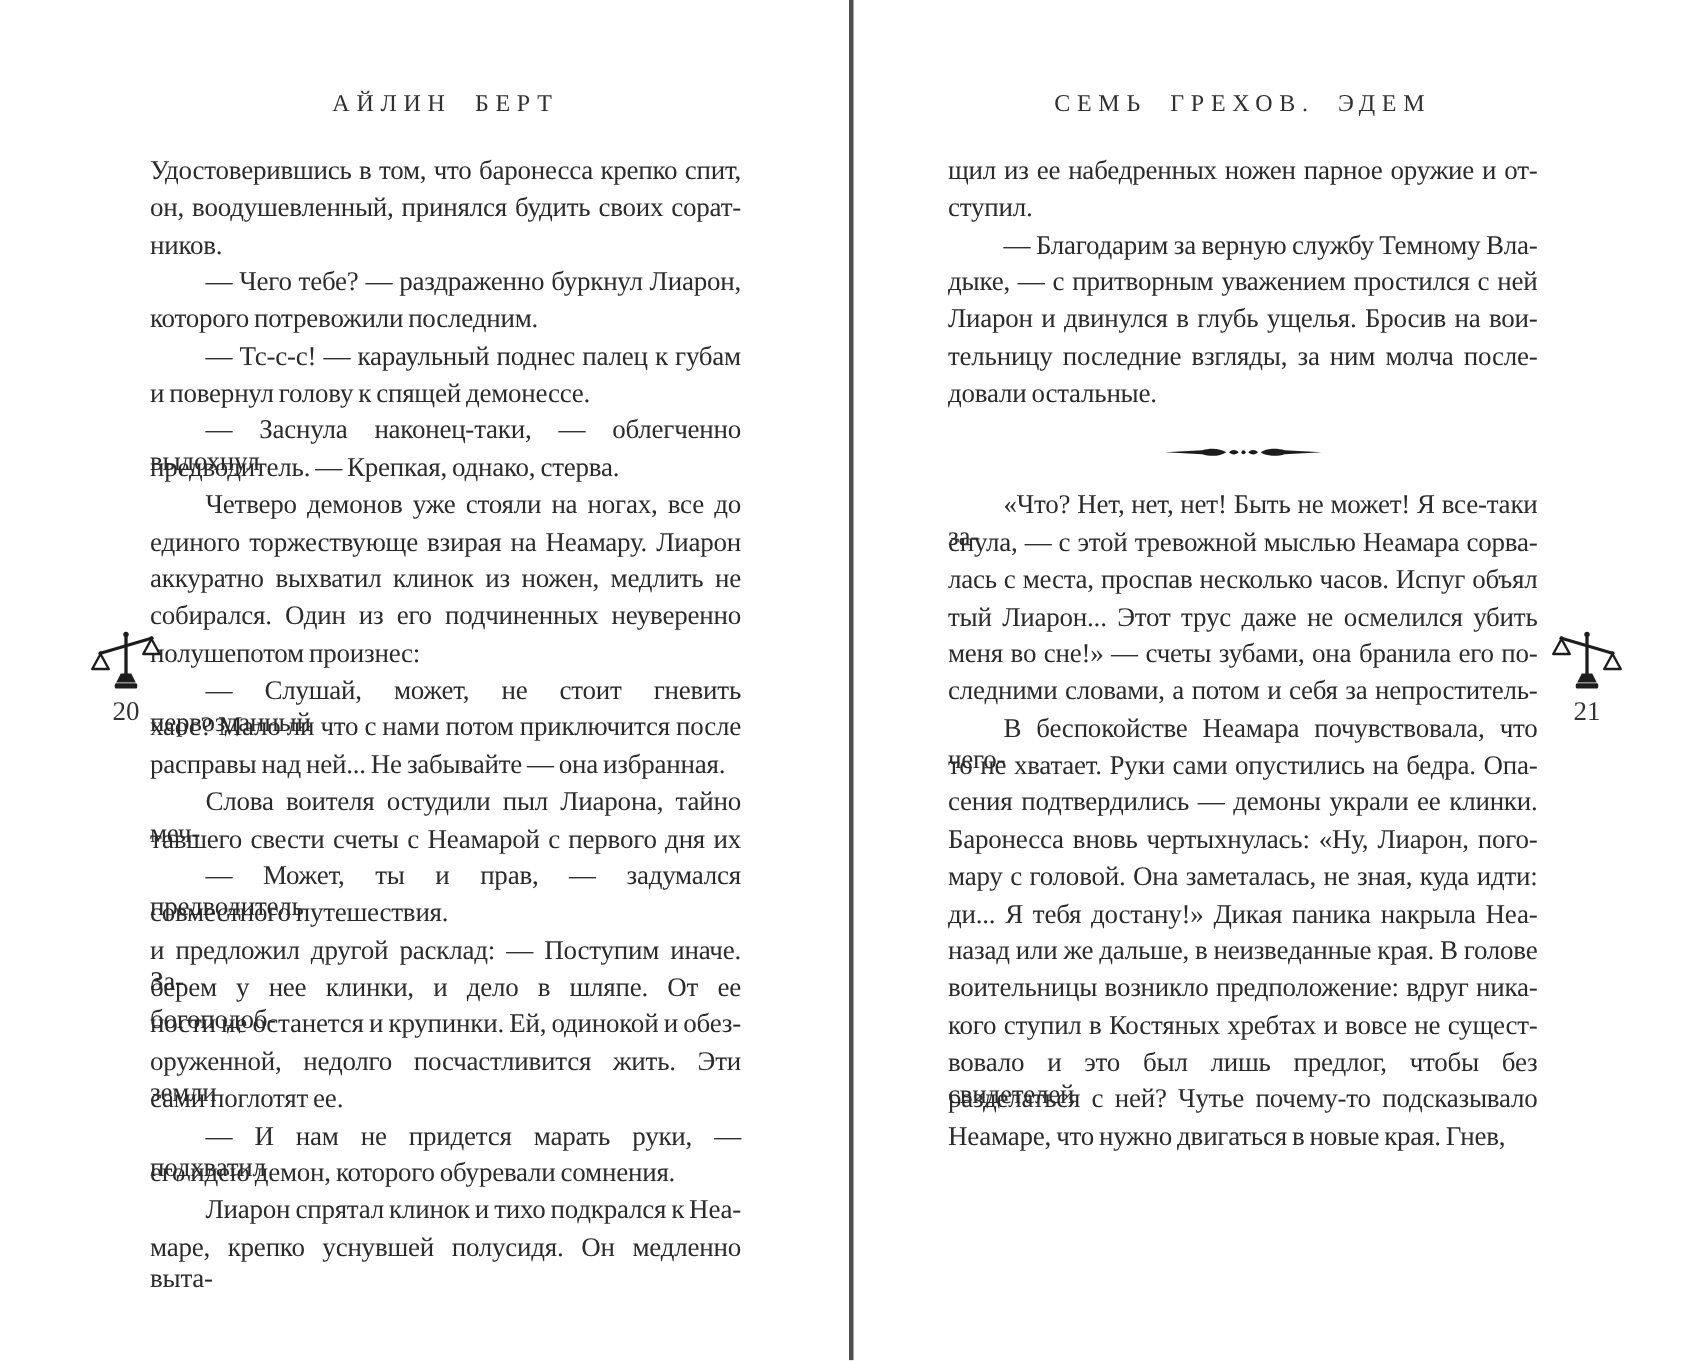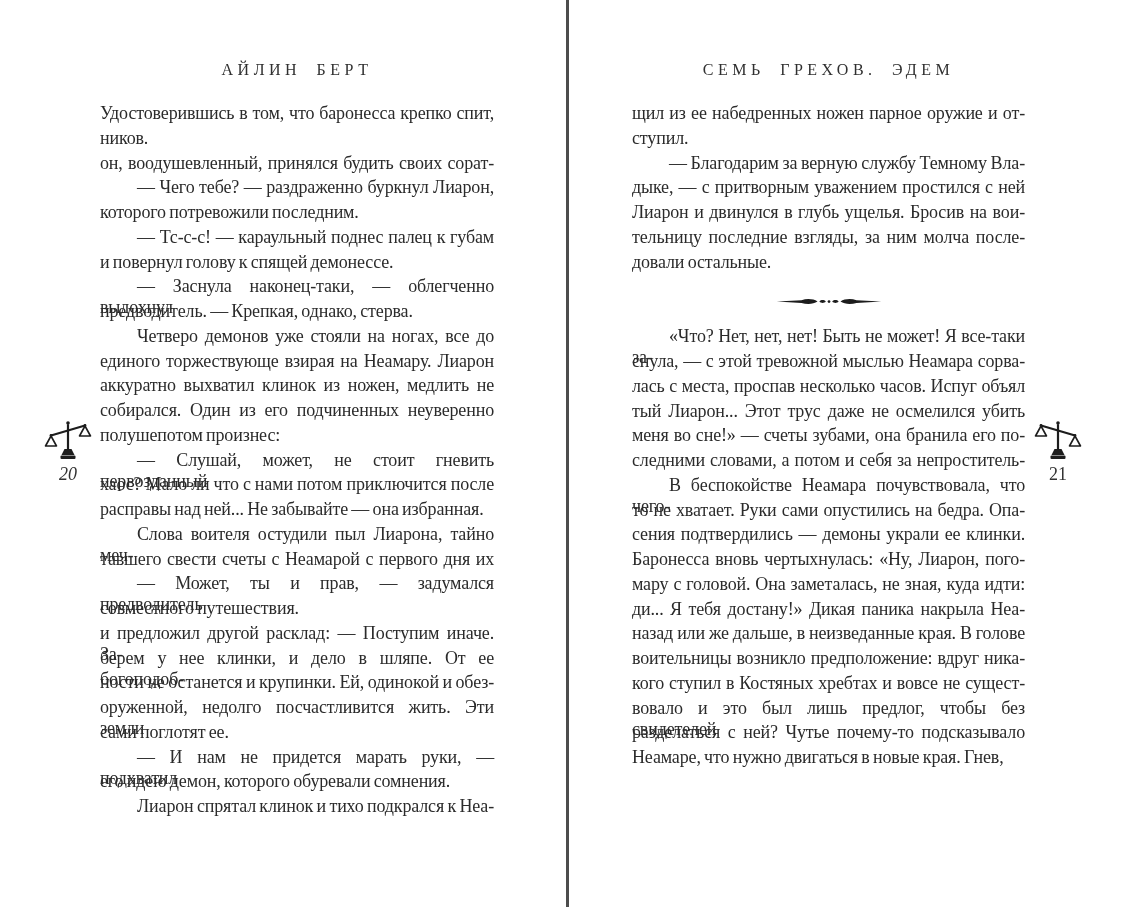--- a/index.html
+++ b/index.html
@@ -36,40 +36,40 @@
   .line.pend{text-align-last:left;}
   .line.ind{text-indent:37px;}
   .divider-gap{
     height:50px;
     display:flex;align-items:center;justify-content:center;
   }
   .margin-ornament{
     position:absolute;top:416px;width:60px;
     text-align:center;line-height:1;
   }
-  .margin-ornament.mleft{left:38px;font-style:italic;}
+  .margin-ornament.mleft{left:54px;}
   .margin-ornament.mright{left:1028px;}
   .margin-ornament svg{display:block;margin:0 auto;}
   .flip{transform:scaleX(-1);}
   .page-number{
     font-size:18px;color:#333333;margin-top:3px;
     font-family:"Liberation Serif","DejaVu Serif",serif;
   }
 </style>
 </head>
 <body>
 
 <div class="spread" style="--bg: #ffffff; --ink: #2b2b2b; --spine: #4d4d4d;">
 
   <div class="page left">
     <div class="running-head">АЙЛИН БЕРТ</div>
     <div class="pbody">
         <div class="line">Удостоверившись в том, что баронесса крепко спит,</div>
+        <div class="line">он, воодушевленный, принялся будить своих сорат-</div>
         <div class="line pend">ников.</div>
-        <div class="line">он, воодушевленный, принялся будить своих сорат-</div>
         <div class="line ind">— Чего тебе? — раздраженно буркнул Лиарон,</div>
         <div class="line pend">которого потревожили последним.</div>
         <div class="line ind">— Тс-с-с! — караульный поднес палец к губам</div>
         <div class="line pend">и повернул голову к спящей демонессе.</div>
         <div class="line ind">— Заснула наконец-таки, — облегченно выдохнул</div>
         <div class="line pend">предводитель. — Крепкая, однако, стерва.</div>
         <div class="line ind">Четверо демонов уже стояли на ногах, все до</div>
         <div class="line">единого торжествующе взирая на Неамару. Лиарон</div>
         <div class="line">аккуратно выхватил клинок из ножен, медлить не</div>
         <div class="line">собирался. Один из его подчиненных неуверенно</div>
@@ -82,20 +82,21 @@
         <div class="line ind">— Может, ты и прав, — задумался предводитель</div>
         <div class="line pend">совместного путешествия.</div>
         <div class="line">и предложил другой расклад: — Поступим иначе. За-</div>
         <div class="line">берем у нее клинки, и дело в шляпе. От ее богоподоб-</div>
         <div class="line">ности не останется и крупинки. Ей, одинокой и обез-</div>
         <div class="line">оруженной, недолго посчастливится жить. Эти земли</div>
         <div class="line pend">сами поглотят ее.</div>
         <div class="line ind">— И нам не придется марать руки, — подхватил</div>
         <div class="line pend">его идею демон, которого обуревали сомнения.</div>
         <div class="line ind">Лиарон спрятал клинок и тихо подкрался к Неа-</div>
+        <div class="line">маре, крепко уснувшей полусидя. Он медленно выта-</div>
       </div>
   </div>
 
   <div class="spine"></div>
 
   <div class="page right">
     <div class="running-head">СЕМЬ ГРЕХОВ. ЭДЕМ</div>
     <div class="pbody">
       <div>
           <div class="line">щил из ее набедренных ножен парное оружие и от-</div>

